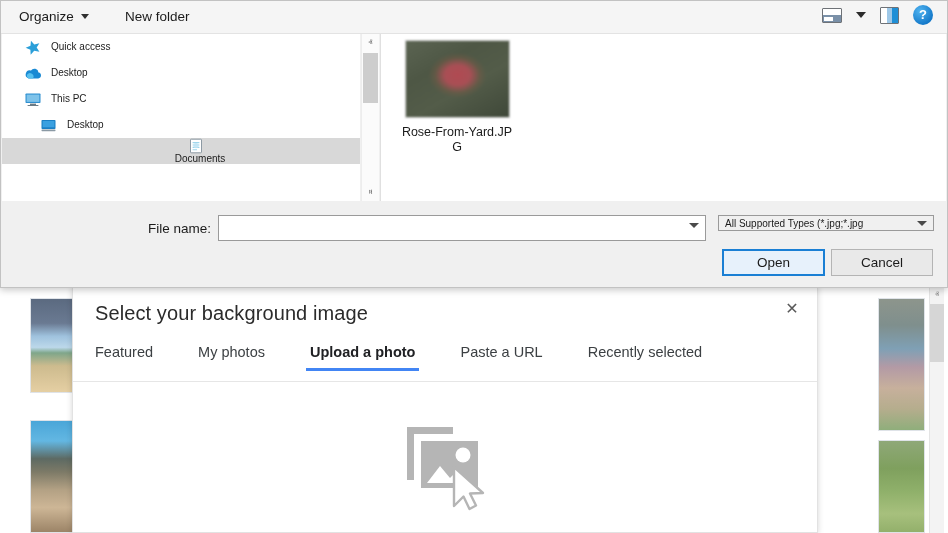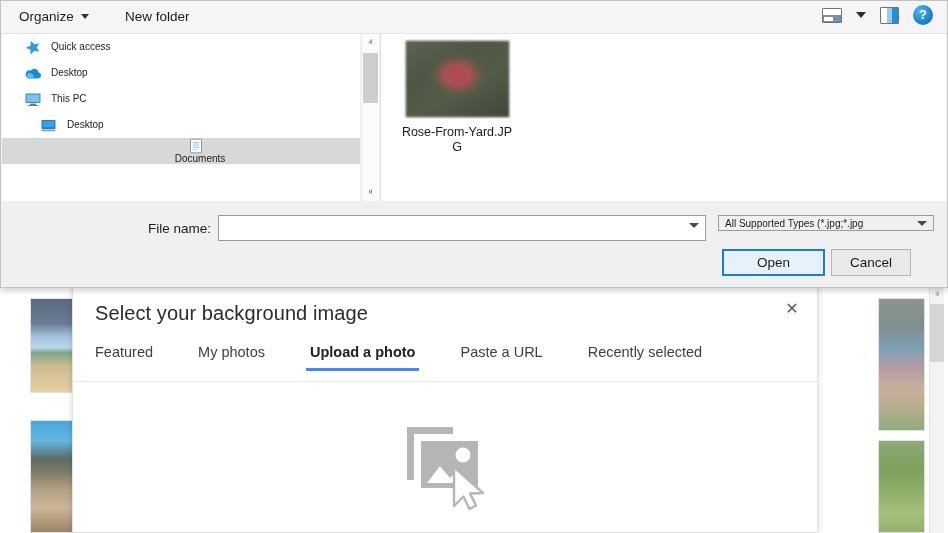--- a/index.html
+++ b/index.html
@@ -433,21 +433,21 @@
     border: 2px solid #1a7fd4;
     color: #1b1b1b;
     font-size: 13.5px;
     cursor: pointer;
     box-sizing: border-box;
     font-family: "Liberation Sans", sans-serif;
   }
   #cancel-btn {
     position: absolute;
     left: 829px; top: 48px;
-    width: 80px; height: 27px;
+    width: 102px; height: 27px;
     background: #e9e9e9;
     border: 1px solid #b4b4b4;
     color: #1b1b1b;
     font-size: 13.5px;
     cursor: pointer;
     box-sizing: border-box;
     font-family: "Liberation Sans", sans-serif;
   }
 </style>
 </head>

